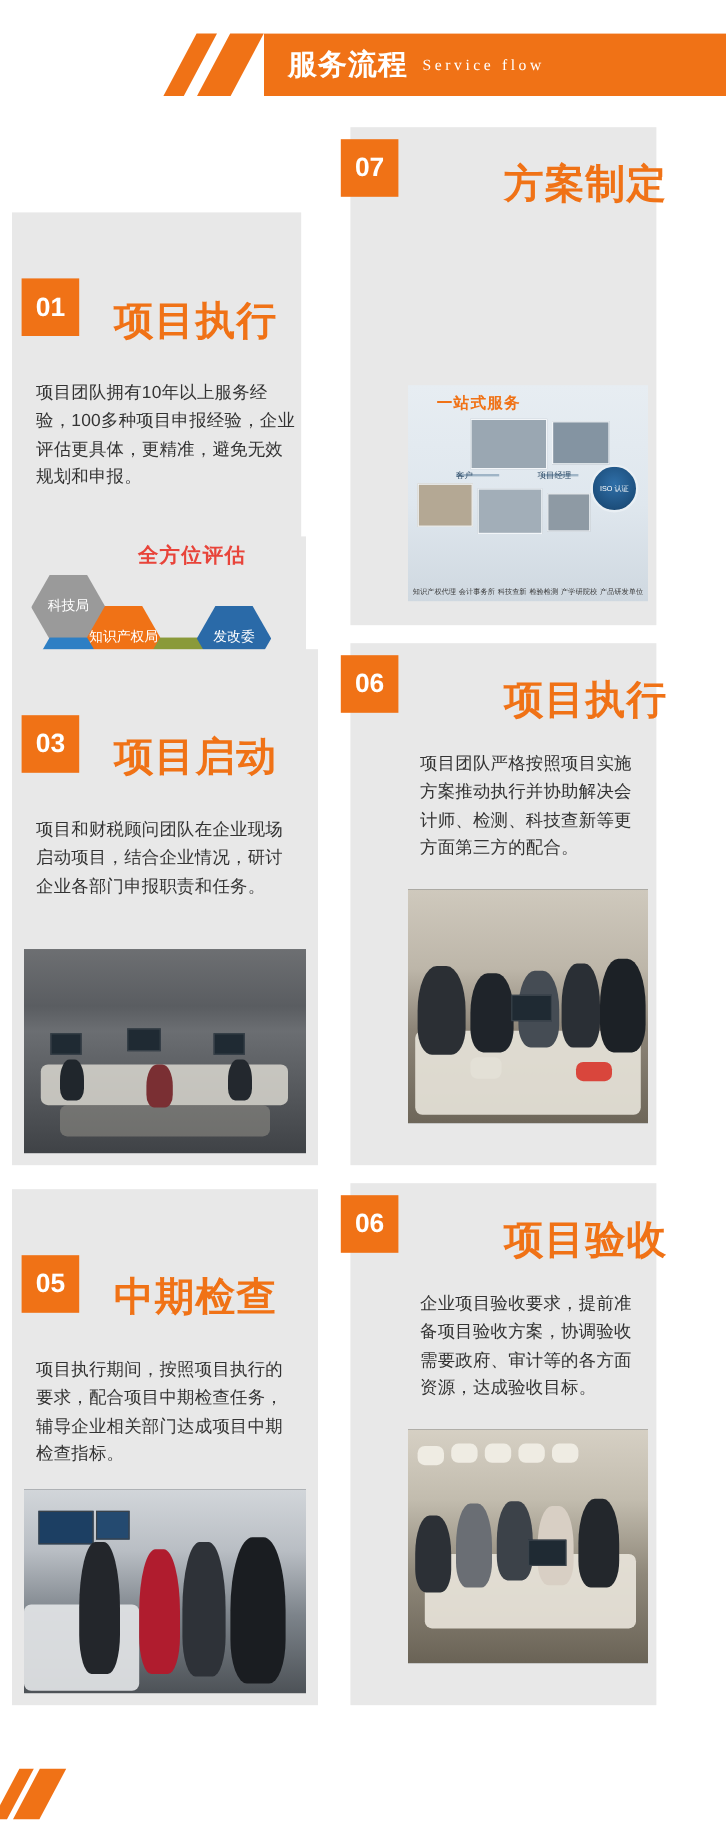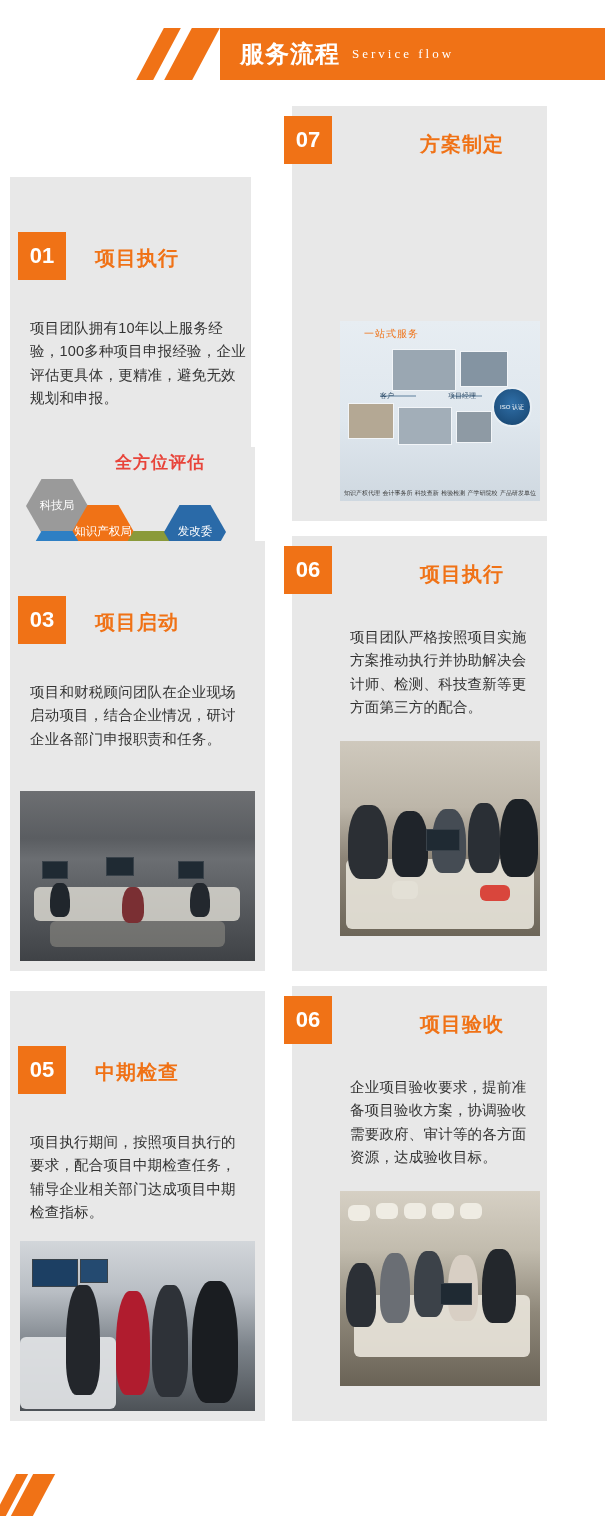--- a/index.html
+++ b/index.html
@@ -73,21 +73,21 @@
     display: flex;
     align-items: center;
     justify-content: center;
     width: 48px;
     height: 48px;
     z-index: 5;
   }
   .card-title {
     position: absolute;
     color: #f07216;
-    font-size: 20px;
+    font-size: 33px;
     font-weight: bold;
     letter-spacing: 1px;
     white-space: nowrap;
   }
   .card-body {
     position: absolute;
     color: #333333;
     font-size: 14.5px;
     line-height: 1.62;
     letter-spacing: 0.2px;
@@ -168,22 +168,22 @@
     position: absolute;
     left: 48px; top: 215px;
     width: 200px; height: 180px;
     background: linear-gradient(180deg, #e7edf2 0%, #dfe7ee 55%, #cfd8e0 100%);
     overflow: hidden;
   }
   .svc-title {
     position: absolute;
     left: 24px; top: 6px;
     color: #f07216;
-    font-size: 10px;
-    font-weight: normal;
+    font-size: 13px;
+    font-weight: bold;
     letter-spacing: 1px;
   }
   .svc-ring {
     position: absolute;
     left: 152px; top: 66px;
     width: 36px; height: 36px;
     border-radius: 50%;
     background: radial-gradient(circle at 50% 40%, #2f6fa8 0%, #1d4f7d 70%, #143a5d 100%);
     border: 2px solid #e9eff4;
     color: #fff;

